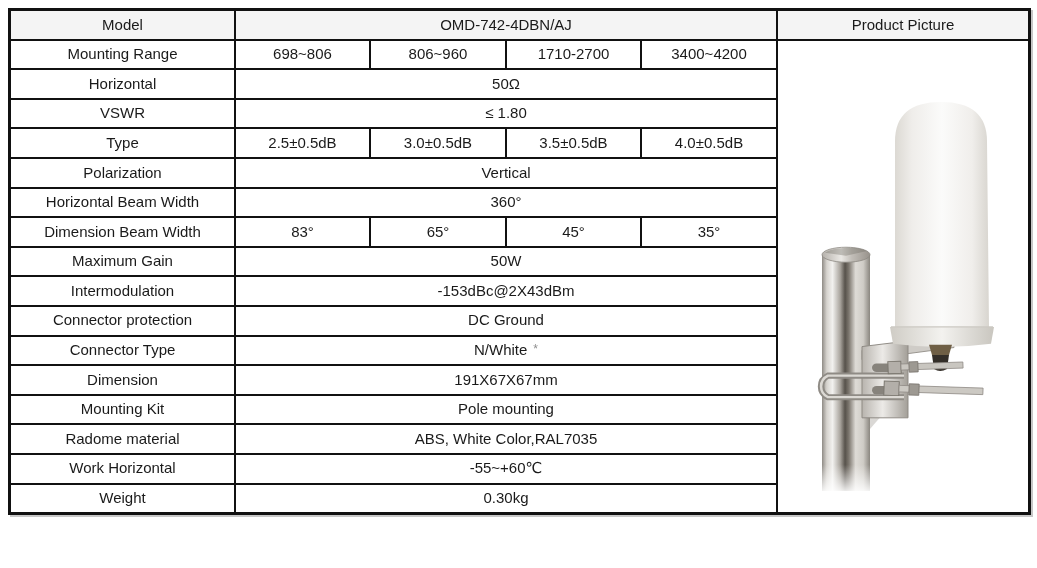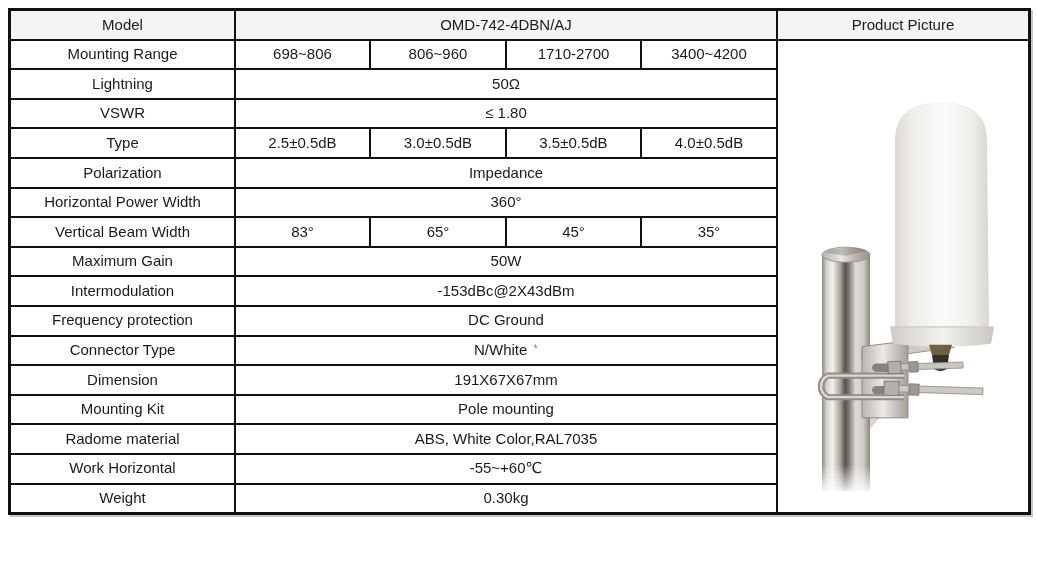--- a/index.html
+++ b/index.html
@@ -144,67 +144,67 @@
               <rect x="106" y="364" width="15" height="15" fill="#b3afa9" stroke="#7b776f" stroke-width="1"></rect>
               <rect x="121" y="368" width="84" height="7" fill="#ccc9c3" stroke="#8d8983" stroke-width="0.8"></rect>
               <rect x="131" y="366" width="10" height="12" fill="#9d9992" stroke="#76726b" stroke-width="0.8"></rect>
             </g>
           </g>
         </svg>
       </td>
     </tr>
 
     <tr>
-      <td>Lightning</td>
+      <td>Horizontal</td>
       <td colspan="4">50Ω</td>
     </tr>
 
     <tr>
       <td>VSWR</td>
       <td colspan="4">≤ 1.80</td>
     </tr>
 
     <tr>
       <td>Type</td>
       <td>2.5±0.5dB</td>
       <td>3.0±0.5dB</td>
       <td>3.5±0.5dB</td>
       <td>4.0±0.5dB</td>
     </tr>
 
     <tr>
       <td>Polarization</td>
-      <td colspan="4">Impedance</td>
-    </tr>
-
-    <tr>
-      <td>Horizontal Power Width</td>
+      <td colspan="4">Vertical</td>
+    </tr>
+
+    <tr>
+      <td>Horizontal Beam Width</td>
       <td colspan="4">360°</td>
     </tr>
 
     <tr>
-      <td>Vertical Beam Width</td>
+      <td>Dimension Beam Width</td>
       <td>83°</td>
       <td>65°</td>
       <td>45°</td>
       <td>35°</td>
     </tr>
 
     <tr>
       <td>Maximum Gain</td>
       <td colspan="4">50W</td>
     </tr>
 
     <tr>
       <td>Intermodulation</td>
       <td colspan="4">-153dBc@2X43dBm</td>
     </tr>
 
     <tr>
-      <td>Frequency protection</td>
+      <td>Connector protection</td>
       <td colspan="4">DC Ground</td>
     </tr>
 
     <tr>
       <td>Connector Type</td>
       <td colspan="4"><span>N/White</span><span class="note">*</span></td>
     </tr>
 
     <tr>
       <td>Dimension</td>

